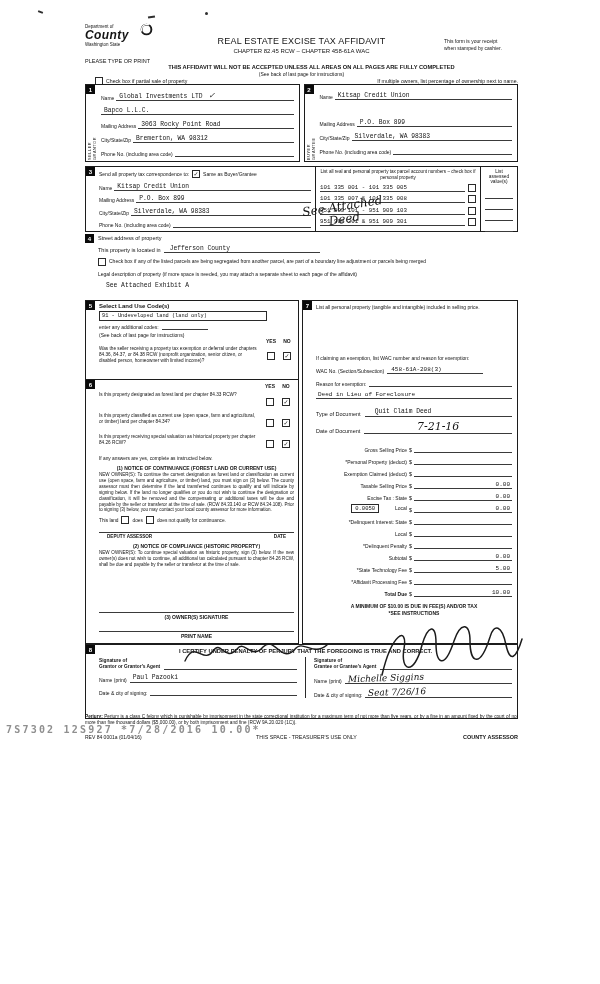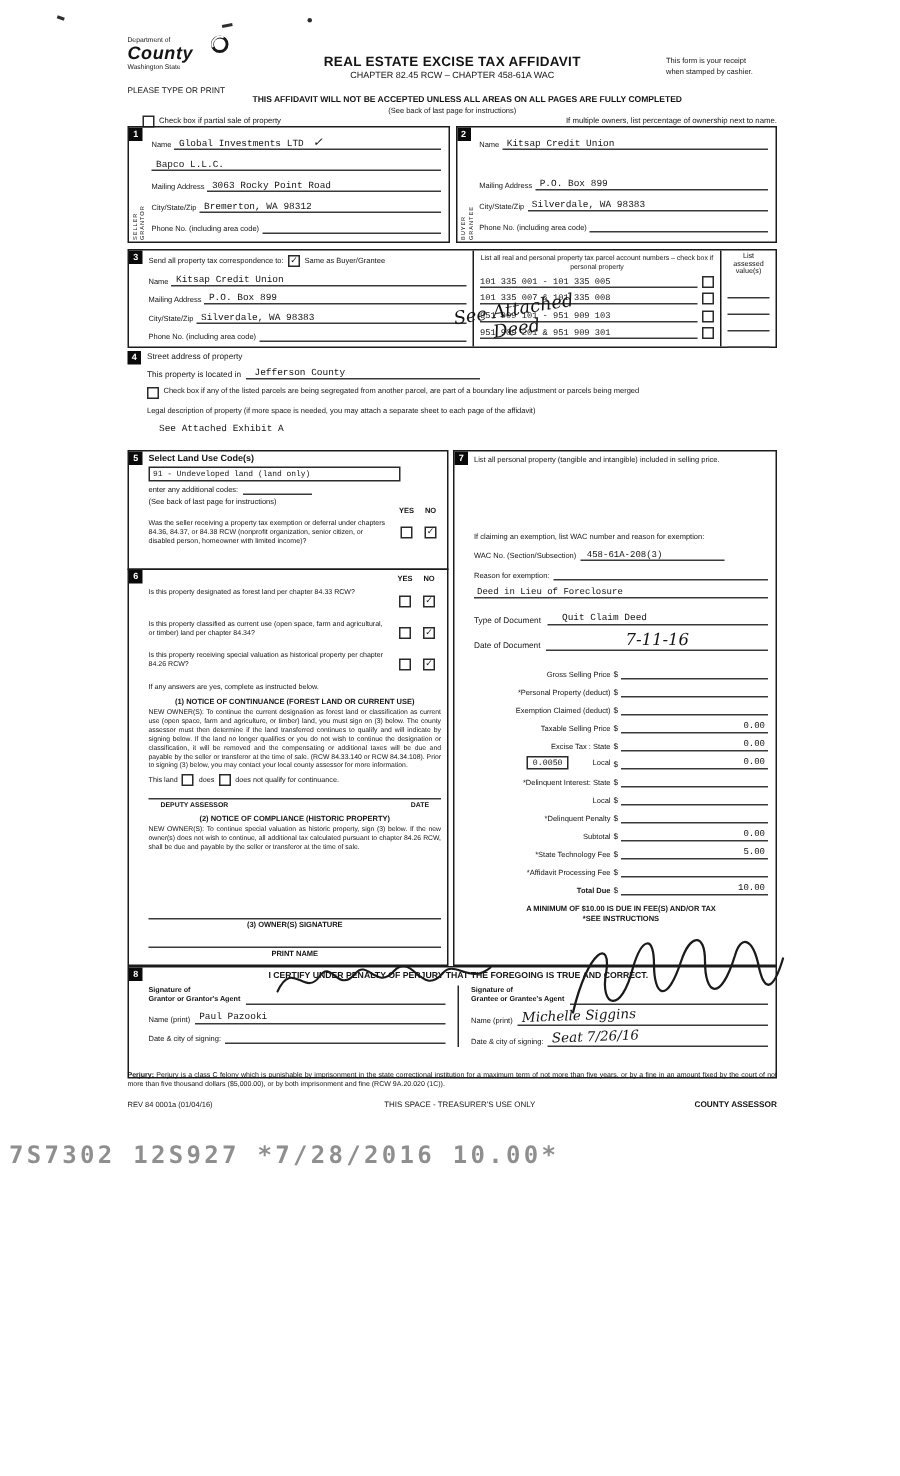--- a/index.html
+++ b/index.html
@@ -12,21 +12,21 @@
   .speck{position:absolute;background:#2f2f2f;}
 
   
   .hdr{position:relative;height:60px;}
   .logo{position:absolute;left:0;top:2px;width:82px;}
   .logo-dept{font-size:4.5px;}
   .logo-name{font-size:12px;font-weight:700;font-style:italic;line-height:1;letter-spacing:.4px;}
   .logo-state{font-size:4.5px;margin-top:1px;}
   .logo-ring{position:absolute;left:55px;top:-1px;}
   .titleblk{position:absolute;left:82px;right:82px;top:14px;text-align:center;}
-  .title{font-size:9px;font-weight:700;letter-spacing:.2px;}
+  .title{font-size:9px;font-weight:400;letter-spacing:.2px;}
   .chapter{font-size:6px;margin-top:2px;}
   .receipt{position:absolute;right:0;top:16px;width:74px;font-size:5px;line-height:1.45;}
   .please{position:absolute;left:0;top:36px;font-size:5.5px;}
   .warning{position:absolute;left:55px;right:35px;top:42px;text-align:center;font-weight:700;font-size:5.7px;}
   .seeback{position:absolute;left:0;right:0;top:49px;text-align:center;font-size:5px;}
   .partialrow{position:absolute;left:10px;right:0;top:55px;display:flex;align-items:center;gap:3px;font-size:5.2px;}
   .grow{flex:1;}
 
   
   .parties{position:absolute;top:62px;left:0;right:0;height:78px;display:flex;gap:4px;}
@@ -125,21 +125,21 @@
   .sigsvg{position:absolute;pointer-events:none;z-index:6;}
   .gor{left:95px;top:-8px;}
   .gee{left:288px;top:-30px;}
 
   
   .perjury{position:absolute;top:692px;left:0;right:0;font-size:4.7px;line-height:1.35;text-align:justify;}
   .footrow{position:absolute;top:712px;left:0;right:0;font-size:5px;display:flex;align-items:center;}
   .rev{width:120px;}
   .treas{flex:1;text-align:center;font-size:5.3px;}
   .cassessor{width:110px;text-align:right;font-weight:700;font-size:5.5px;}
-  .stamp{position:absolute;left:6px;top:760px;font-family:"DejaVu Sans Mono",monospace;font-size:16px;font-weight:700;letter-spacing:2.2px;color:#8f8f8f;white-space:nowrap;}
+  .stamp{position:absolute;left:6px;top:724px;font-family:"DejaVu Sans Mono",monospace;font-size:10px;font-weight:700;letter-spacing:2.2px;color:#8f8f8f;white-space:nowrap;}
 </style>
 </head>
 <body>
 
 <div class="page">
   <div class="speck" style="left:38px;top:11px;width:5px;height:2px;transform:rotate(20deg);"></div>
   <div class="speck" style="left:148px;top:16px;width:7px;height:2px;transform:rotate(-10deg);"></div>
   <div class="speck" style="left:205px;top:12px;width:3px;height:3px;border-radius:50%;"></div>
 
   <div class="doc">
@@ -378,21 +378,21 @@
           <span>Reason for exemption:</span>
           <span class="rsnline"></span>
         </div>
         <div class="rsnval typed">Deed in Lieu of Foreclosure</div>
         <div class="dtrow">
           <span>Type of Document</span>
           <span class="dtval typed">Quit Claim Deed</span>
         </div>
         <div class="ddrow">
           <span>Date of Document</span>
-          <span class="ddval hand">7-11-16</span>
+          <span class="ddval hand">7-21-16</span>
         </div>
         <div class="money">
           <div class="mrow">
             <span class="mlabel">Gross Selling Price</span>
               <span class="dollar">$</span>
               <span class="mline"><span class="typed"></span></span>
           </div>
           <div class="mrow">
             <span class="mlabel">*Personal Property (deduct)</span>
               <span class="dollar">$</span>

